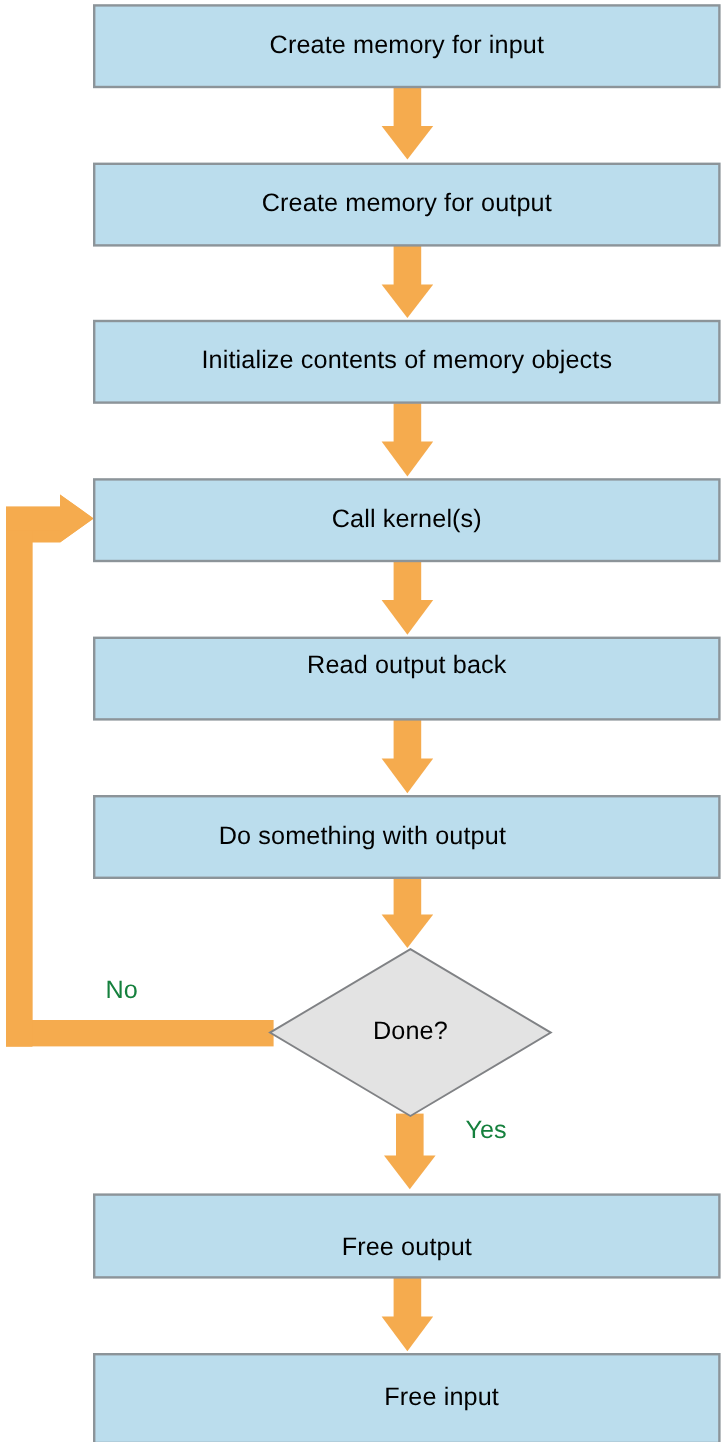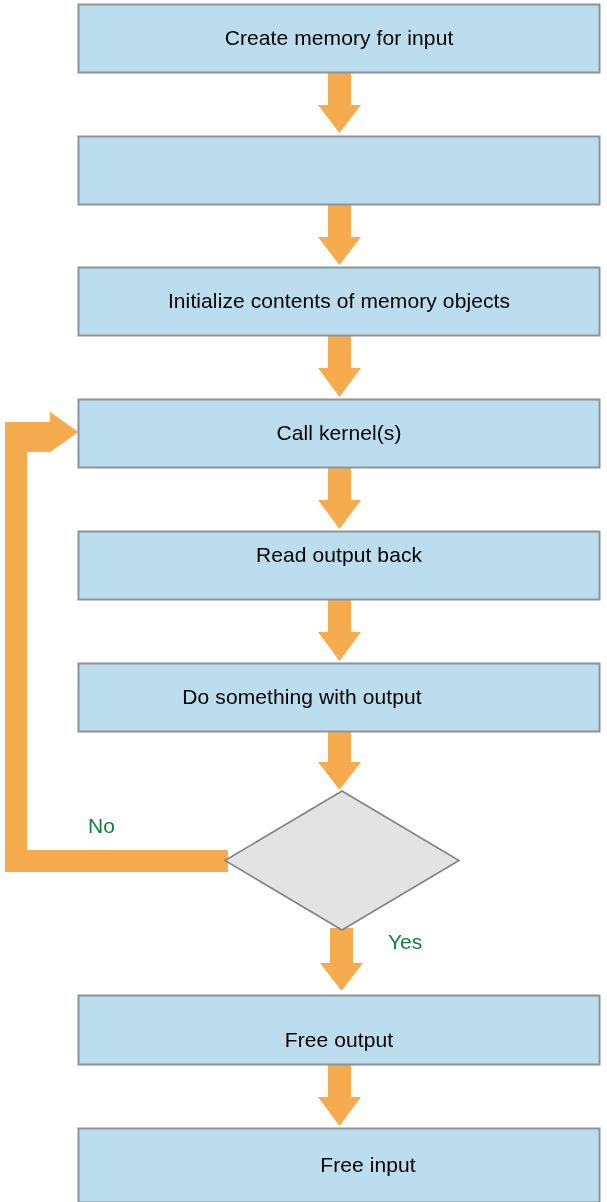--- a/index.html
+++ b/index.html
@@ -116,29 +116,31 @@
     <rect x="78.5" y="531.5" width="521" height="68" fill="#bbdded" stroke="#8c9499" stroke-width="2"></rect>
     <rect x="78.5" y="663.5" width="521" height="68" fill="#bbdded" stroke="#8c9499" stroke-width="2"></rect>
     <rect x="78.5" y="995.5" width="521" height="69" fill="#bbdded" stroke="#8c9499" stroke-width="2"></rect>
     <rect x="78.5" y="1128.5" width="521" height="74" fill="#bbdded" stroke="#8c9499" stroke-width="2"></rect>
 
     <polygon points="342,791 459,860.5 342,930 225,860.5" fill="#e3e3e3" stroke="#808285" stroke-width="1.6"></polygon>
   </svg>
 
   <div class="node-label" style="left:78px; top:4px; width:522px; height:69px;">Create memory for input</div>
 
+  <div class="node-label" style="left:78px; top:136px; width:522px; height:69px;">Create memory for output</div>
 
   <div class="node-label" style="left:78px; top:399px; width:522px; height:69px;">Call kernel(s)</div>
 
   <div class="node-label" style="left:78px; top:267px; width:522px; height:69px;">Initialize contents of memory objects</div>
 
   <div class="node-label" style="left:78px; top:531px; width:522px; height:49px;">Read output back</div>
 
   <div class="node-label" style="left:78px; top:663px; width:448px; height:69px;">Do something with output</div>
 
+  <div class="node-label" style="left:225px; top:791px; width:234px; height:139px;">Done?</div>
 
   <div class="node-label" style="left:78px; top:995px; width:522px; height:90px;">Free output</div>
 
   <div class="node-label" style="left:78px; top:1128px; width:522px; height:74px;padding-left:29px;">Free input</div>
 
   <div class="edge-label" style="left:88px; top:815px;">No</div>
 
   <div class="edge-label" style="left:372px; top:931px;margin-left:16px;">Yes</div>
 
   <div class="hit" style="left:78px; top:4px; width:522px; height:69px;"></div>

